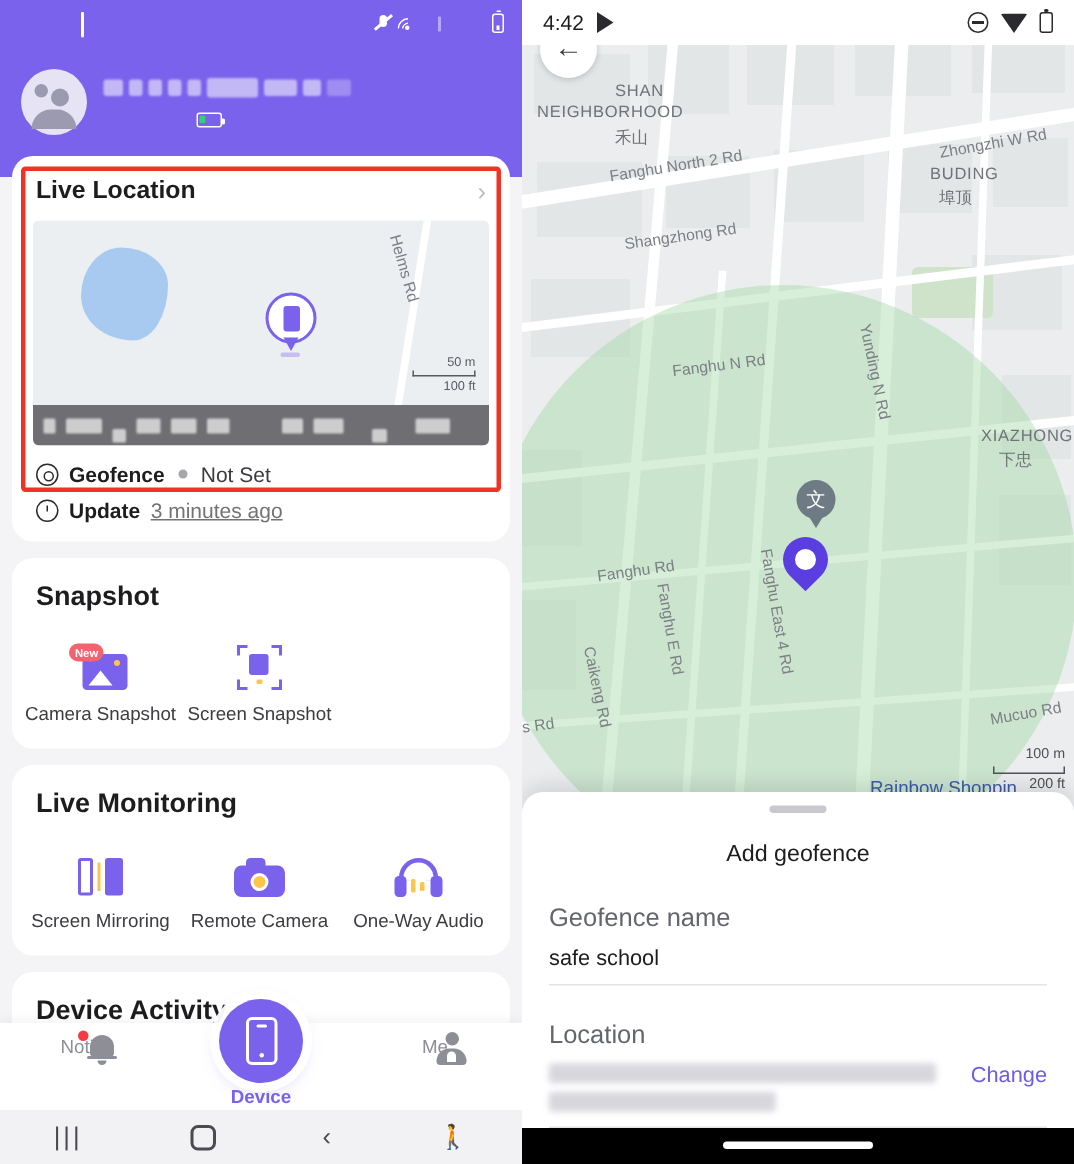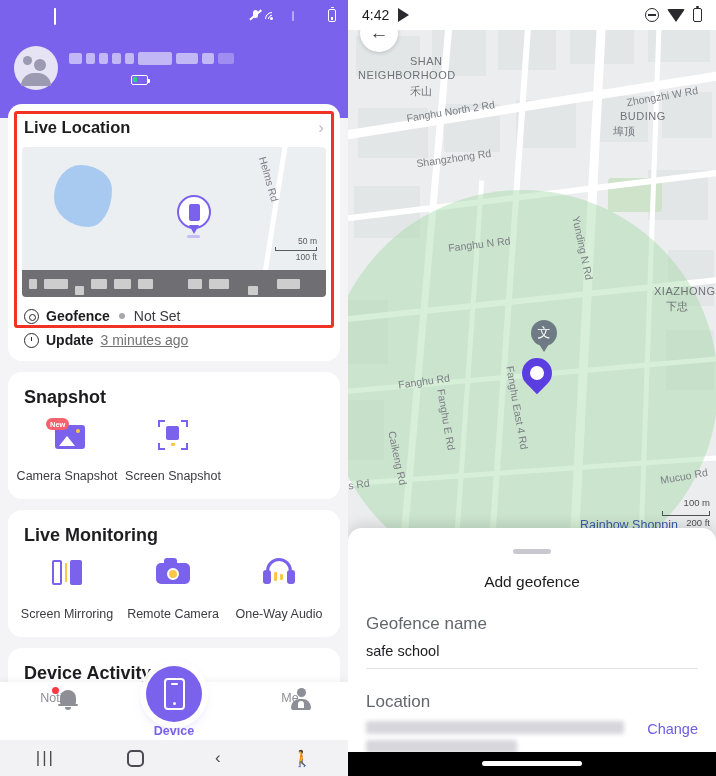--- a/index.html
+++ b/index.html
@@ -159,21 +159,21 @@
   .ll-update { display:flex; align-items:center; gap:7px; padding: 3px 16px 13px 16px; font-size:14px; }
   .clock-ic { width:15px;height:15px;border:1.6px solid #2b2b2f;border-radius:50%; position:relative; }
   .clock-ic::after{content:'';position:absolute;left:5.5px;top:3px;width:1.4px;height:4.5px;background:#2b2b2f;}
   .upd-label { font-weight:bold; color:#1d1d1f; }
   .upd-val { color:#737373;text-decoration:underline; }
 
   
   .sec-title { font-size:18px; font-weight:bold; color:#1d1d1f; padding: 15px 16px 0 16px; }
   .icon-row { display:flex; padding: 12px 6px 16px 6px; }
   .icon-cell { width: 106px; text-align:center; }
-  .icon-box { height: 40px; display:flex; align-items:flex-start; justify-content:center; position:relative; }
+  .icon-box { height: 40px; display:flex; align-items:flex-end; justify-content:center; position:relative; }
   .icon-cap { font-size:12.5px; color:#3c3c42; margin-top: 9px; }
 
   .ic-camsnap { width:36px; height:29px; position:relative; }
   .ic-camsnap .pic { position:absolute; right:0; bottom:0; width:30px; height:24px; background:#7a62ec; border-radius:3px; }
   .ic-camsnap .pic::before{content:'';position:absolute;left:4px;bottom:3px;width:0;height:0;border-left:8px solid transparent;border-right:8px solid transparent;border-bottom:10px solid #fff;}
   .ic-camsnap .pic::after{content:'';position:absolute;right:5px;top:4px;width:4px;height:4px;border-radius:50%;background:#fcc64b;}
   .ic-camsnap .newtag {
     position:absolute; left:-3px; top:-2px; background:#f2636f; color:#fff; font-size:7.5px;
     padding: 1.5px 4px; border-radius: 7px; font-weight:bold; z-index:2;
   }
@@ -287,21 +287,21 @@
     position:absolute; left:174px; top:358px; width:30px; height:30px; border-radius:50% 50% 50% 0;
     background:#5b3ee0; transform: rotate(-45deg); z-index:3;
   }
   .loc-pin::after { content:''; position:absolute; left:8px; top:8px; width:14px; height:14px; border-radius:50%; background:#fff; }
   .r-scale { position:absolute; right:6px; bottom:4px; text-align:right; font-size:9.5px; color:#4e5155; line-height:1.3; z-index:3; }
   .r-scale .bar { border-bottom:1.4px solid #4e5155; border-left:1.4px solid #4e5155; border-right:1.4px solid #4e5155; height:5px; margin: 1px 0 1px auto; width:48px;}
 
   .sheet {
     position:absolute; left:0; right:0; top:528px; bottom:24px; background:#fff;
     border-radius: 14px 14px 0 0; box-shadow: 0 -3px 14px rgba(0,0,0,.13); z-index:7;
-    padding: 12px 18px;
+    padding: 0 18px;
   }
   .grabber { width:38px; height:4.5px; background:#c8c8ce; border-radius:3px; margin: 9px auto 0 auto; }
   .sheet-title { text-align:center; font-size:15.5px; color:#1d1d1f; margin-top: 19px; }
   .field-label { font-size:17px; color:#63666b; margin-top: 23px; }
   .field-value { font-size:14.5px; color:#1d1d1f; padding: 9px 0 9px 0; border-bottom: 1px solid #e4e4e8; }
   .loc-row { display:flex; align-items:flex-start; padding-top: 9px; border-bottom:1px solid #e4e4e8; padding-bottom:10px; }
   .loc-redact { flex:1 1 auto; }
   .loc-redact .rd3 { background:#d6d6dc; border-radius:2px; filter: blur(2.2px); }
   .change-link { color:#6c5ce7; font-size:14.5px; margin-left:12px; flex:0 0 auto; }
   .r-gesture { position:absolute; left:0; right:0; bottom:0; height:24px; background:#000; z-index:9; }
@@ -578,21 +578,21 @@
       </div>
 
       <div class="backbtn">←</div>
 
       <div class="maplbl big" style="left:62px;top:55px;">SHAN</div>
       <div class="maplbl big" style="left:10px;top:69px;">NEIGHBORHOOD</div>
       <div class="maplbl cn" style="left:62px;top:84px;">禾山</div>
       <div class="maplbl" style="left:58px;top:105px;transform:rotate(-9deg);">Fanghu North 2 Rd</div>
       <div class="maplbl" style="left:278px;top:90px;transform:rotate(-10deg);">Zhongzhi W Rd</div>
       <div class="maplbl big" style="left:272px;top:110px;">BUDING</div>
-      <div class="maplbl cn" style="left:265px;top:124px;">埠顶</div>
+      <div class="maplbl cn" style="left:278px;top:124px;">埠顶</div>
       <div class="maplbl" style="left:68px;top:152px;transform:rotate(-8deg);">Shangzhong Rd</div>
       <div class="maplbl" style="left:100px;top:238px;transform:rotate(-7deg);">Fanghu N Rd</div>
       <div class="maplbl" style="left:234px;top:215px;transform:rotate(78deg);transform-origin:left top;">Yunding N Rd</div>
       <div class="maplbl big" style="left:306px;top:285px;">XIAZHONG</div>
       <div class="maplbl cn" style="left:318px;top:299px;">下忠</div>
       <div class="maplbl" style="left:50px;top:375px;transform:rotate(-8deg);">Fanghu Rd</div>
       <div class="maplbl" style="left:99px;top:388px;transform:rotate(80deg);transform-origin:left top;">Fanghu E Rd</div>
       <div class="maplbl" style="left:168px;top:365px;transform:rotate(80deg);transform-origin:left top;">Fanghu East 4 Rd</div>
       <div class="maplbl" style="left:50px;top:430px;transform:rotate(78deg);transform-origin:left top;">Caikeng Rd</div>
       <div class="maplbl" style="left:0px;top:478px;transform:rotate(-8deg);">s Rd</div>

